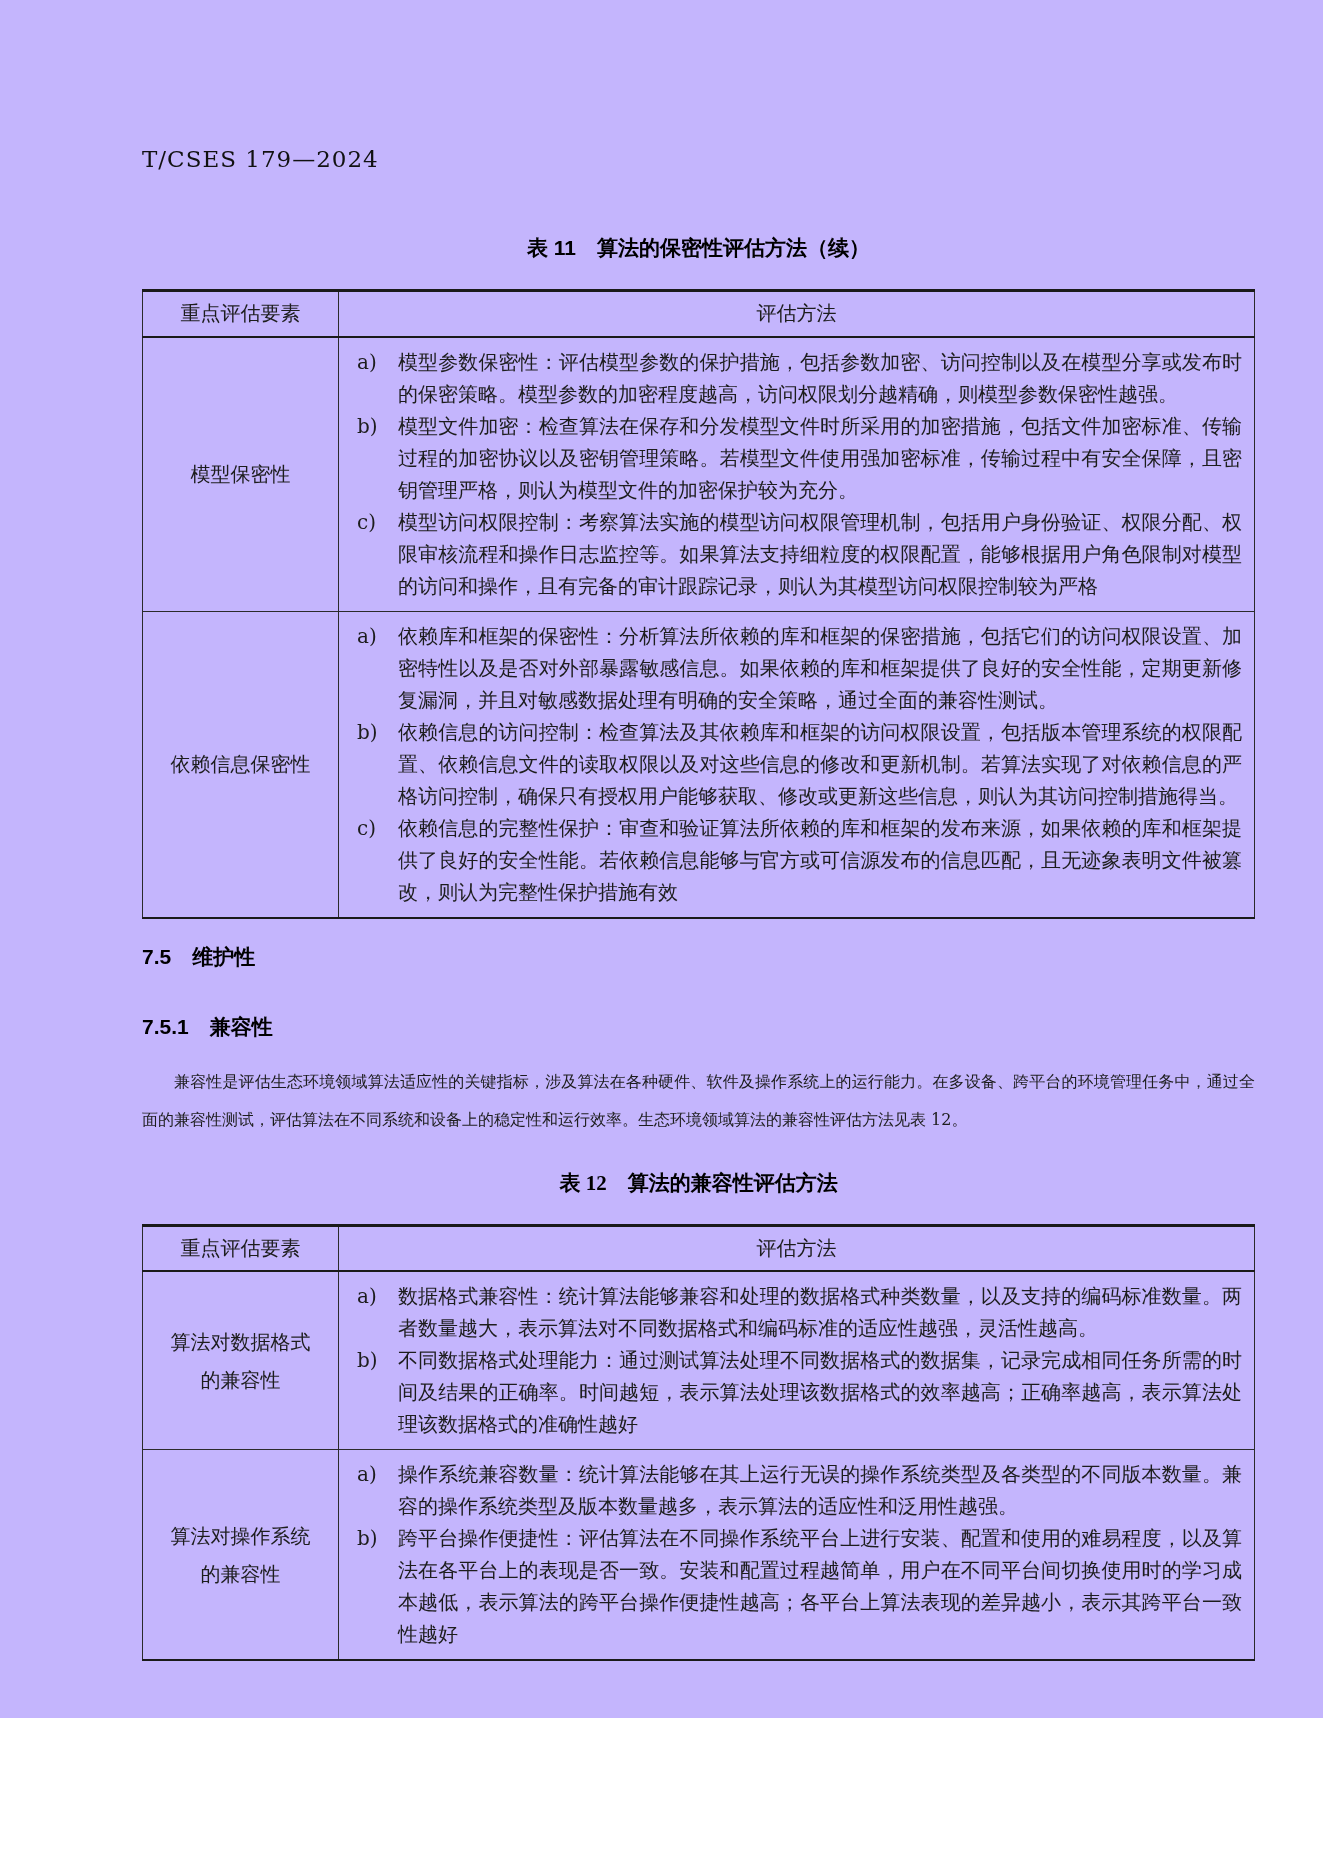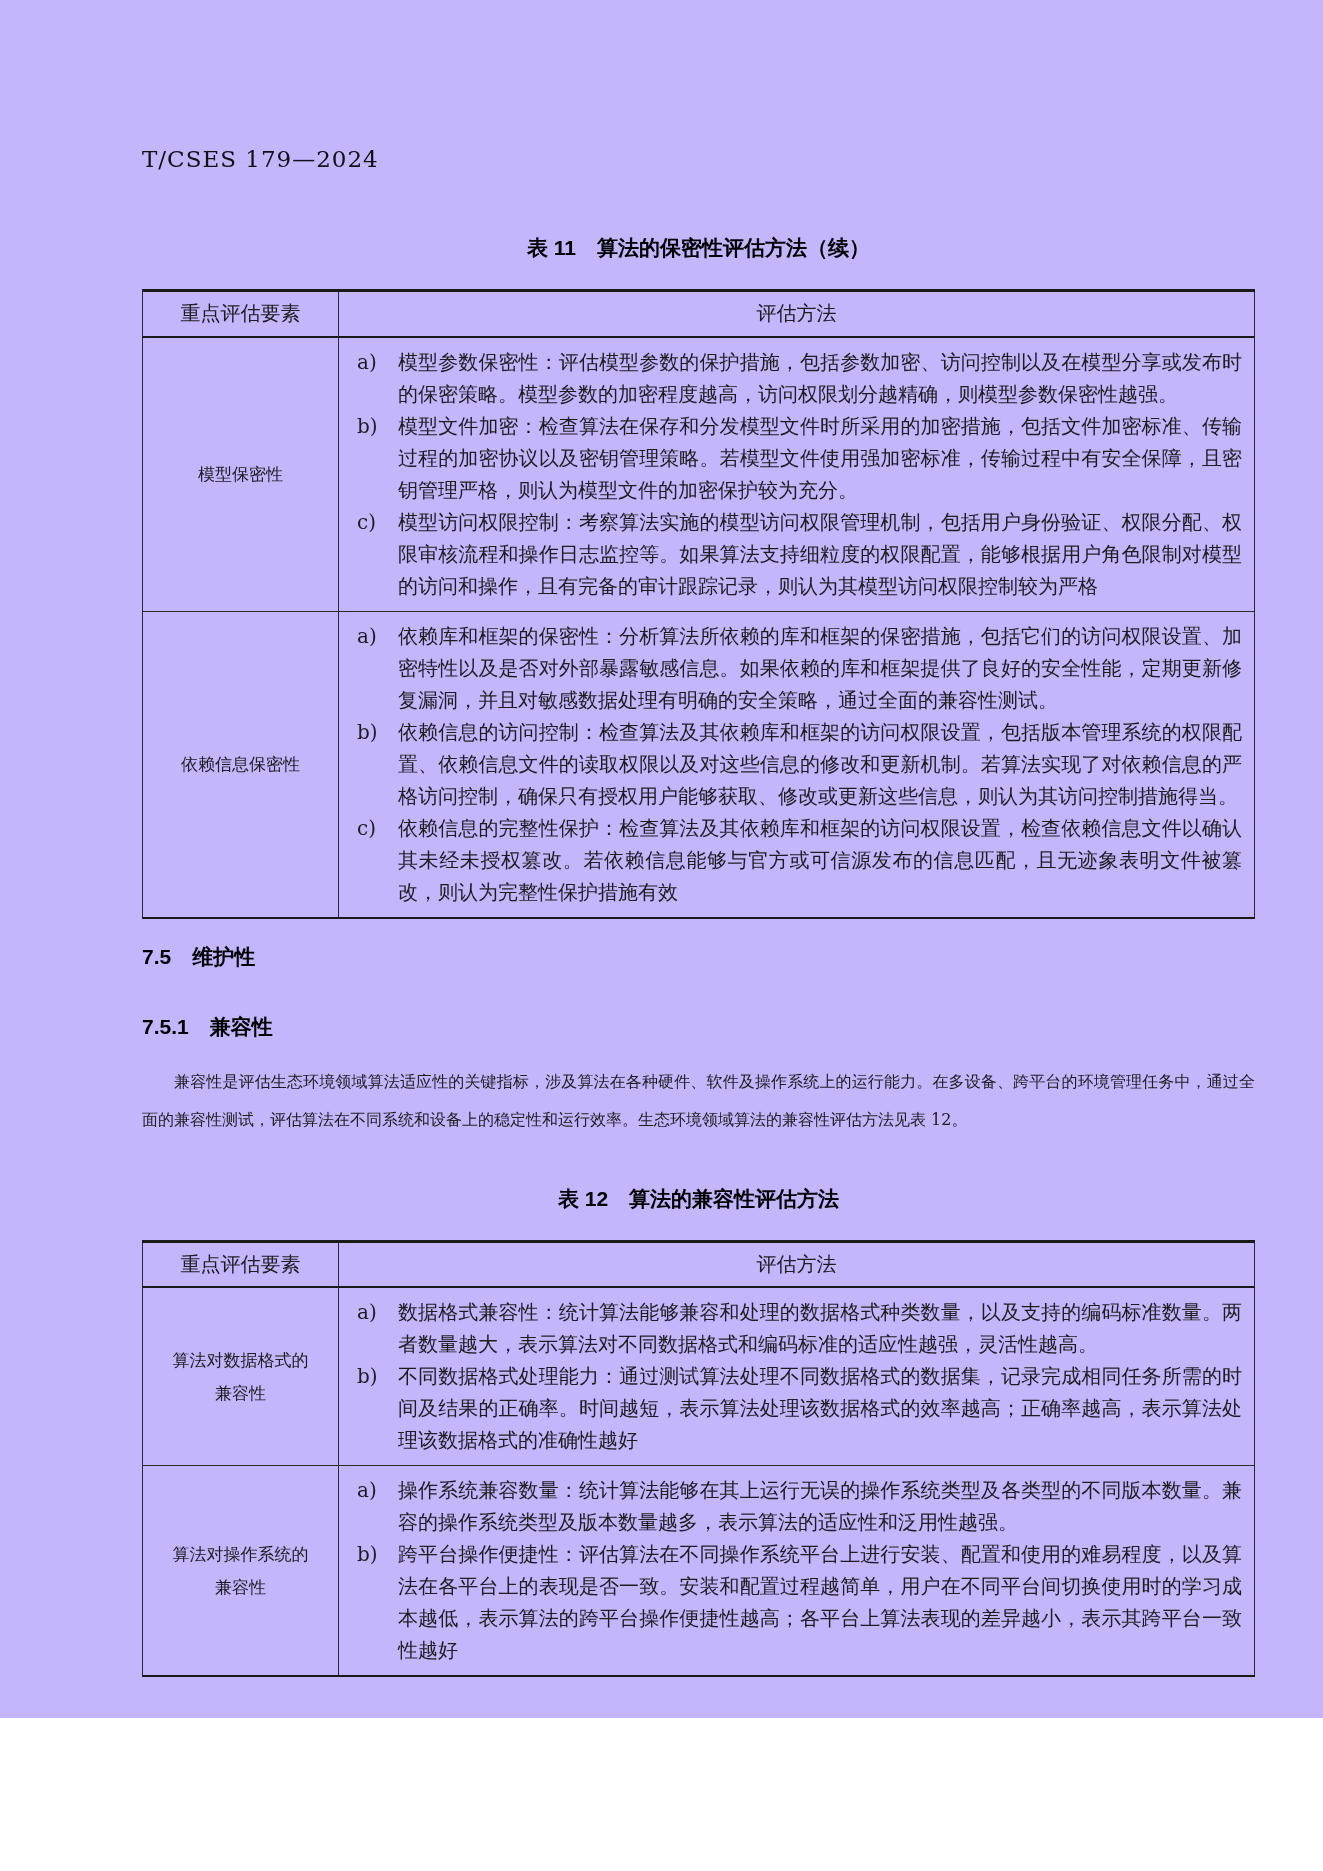--- a/index.html
+++ b/index.html
@@ -20,21 +20,21 @@
     color:#111;
   }
   .tcaption {
     text-align:center;
     font-family:"Liberation Sans","DejaVu Sans",sans-serif;
     font-weight:bold;
     font-size:21px;
     color:#000;
   }
   .tcaption.t11 { margin-top:62px; }
-  .tcaption.t12 { margin-top:46px; }
+  .tcaption.t12 { margin-top:30px;font-family:Liberation Serif, serif; }
   table.std {
     width:100%;
     border-collapse:collapse;
     margin-top:27px;
     border-top:3px solid #1a1a1a;
     border-bottom:2.5px solid #1a1a1a;
   }
   table.std th, table.std td {
     border:1px solid #2b2b2b;
     box-sizing:border-box;
@@ -44,21 +44,21 @@
     font-weight:normal;
     font-size:20px;
     text-align:center;
     vertical-align:middle;
     border-bottom:2.5px solid #1a1a1a;
   }
   th.col-factor, td.cell-factor { width:196px; }
   td.cell-factor {
     text-align:center;
     vertical-align:middle;
-    font-size:17px;
+    font-size:20px;
     padding:6px 22px;
     line-height:1.9;
   }
   td.cell-methods {
     padding:8px 12px 9px 13px;
     font-size:20px;
     vertical-align:top;
   }
   .item { display:flex; line-height:32px; }
   .item .marker { flex:0 0 46px; padding-left:5px; box-sizing:border-box; }
@@ -119,21 +119,21 @@
           <div class="item">
             <span class="marker">a)</span>
             <div class="itext">依赖库和框架的保密性：分析算法所依赖的库和框架的保密措施，包括它们的访问权限设置、加密特性以及是否对外部暴露敏感信息。如果依赖的库和框架提供了良好的安全性能，定期更新修复漏洞，并且对敏感数据处理有明确的安全策略，通过全面的兼容性测试。</div>
           </div>
           <div class="item">
             <span class="marker">b)</span>
             <div class="itext">依赖信息的访问控制：检查算法及其依赖库和框架的访问权限设置，包括版本管理系统的权限配置、依赖信息文件的读取权限以及对这些信息的修改和更新机制。若算法实现了对依赖信息的严格访问控制，确保只有授权用户能够获取、修改或更新这些信息，则认为其访问控制措施得当。</div>
           </div>
           <div class="item">
             <span class="marker">c)</span>
-            <div class="itext">依赖信息的完整性保护：检查算法及其依赖库和框架的访问权限设置，检查依赖信息文件以确认其未经未授权篡改。若依赖信息能够与官方或可信源发布的信息匹配，且无迹象表明文件被篡改，则认为完整性保护措施有效</div>
+            <div class="itext">依赖信息的完整性保护：审查和验证算法所依赖的库和框架的发布来源，如果依赖的库和框架提供了良好的安全性能。若依赖信息能够与官方或可信源发布的信息匹配，且无迹象表明文件被篡改，则认为完整性保护措施有效</div>
           </div>
         </td>
       </tr>
     </tbody>
   </table>
 
   <div class="h2">7.5　维护性</div>
   <div class="h3">7.5.1　兼容性</div>
 
   <div class="para">兼容性是评估生态环境领域算法适应性的关键指标，涉及算法在各种硬件、软件及操作系统上的运行能力。在多设备、跨平台的环境管理任务中，通过全面的兼容性测试，评估算法在不同系统和设备上的稳定性和运行效率。生态环境领域算法的兼容性评估方法见表 12。</div>

